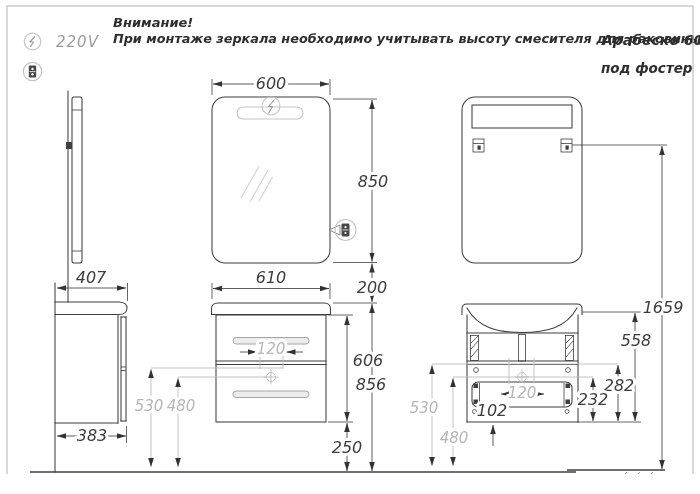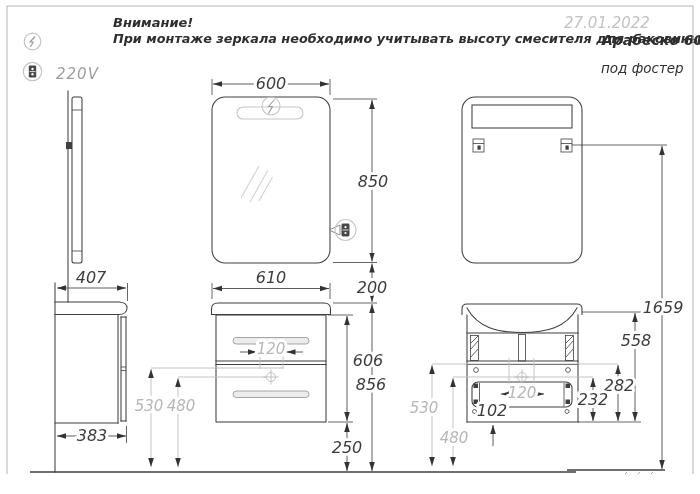--- a/index.html
+++ b/index.html
@@ -3,22 +3,22 @@
 <meta charset="utf-8">
 <style>
   html,body{margin:0;padding:0;background:#fff;}
   .sheet{position:relative;width:700px;height:474px;background:#fff;
          font-family:"DejaVu Sans",sans-serif;overflow:hidden;}
   .abs{position:absolute;white-space:nowrap;}
   .attn-title{left:113px;top:15px;font-size:13px;font-style:italic;font-weight:bold;color:#2e2e2e;}
   .attn-text{left:113px;top:31px;font-size:12.8px;font-style:italic;font-weight:bold;color:#2e2e2e;}
   .tb-date{left:564px;top:14px;font-size:15px;font-style:italic;color:#c2c2c2;}
   .tb-model{left:602px;top:32px;font-size:14px;font-style:italic;font-weight:bold;color:#2e2e2e;}
-  .tb-variant{left:601px;top:60px;font-size:13.5px;font-style:italic;font-weight:normal;color:#2e2e2e;}
-  .lg-volt{left:56px;top:33px;font-size:15px;font-style:italic;color:#9d9d9d;letter-spacing:1px;margin-top:32px;}
+  .tb-variant{left:601px;top:60px;font-size:13.5px;font-style:italic;font-weight:bold;color:#2e2e2e;}
+  .lg-volt{left:56px;top:33px;font-size:15px;font-style:italic;color:#9d9d9d;letter-spacing:1px;}
   .lg-switch{left:54px;top:63px;font-size:13.5px;font-style:italic;color:#3a3a3a;letter-spacing:1.2px;}
   .icon-abs{position:absolute;}
   svg.draw{position:absolute;left:0;top:0;}
   
   .ln{stroke:#3f3f3f;stroke-width:1.05;fill:none;stroke-linecap:square;}
   .lnthin{stroke:#3f3f3f;stroke-width:0.8;fill:none;}
   .dimln{stroke:#4a4a4a;stroke-width:0.9;fill:none;}
   .gln{stroke:#bcbcbc;stroke-width:0.9;fill:none;}
   .glt{stroke:#c6c6c6;stroke-width:1.1;fill:none;}
   .hatch{stroke:#9a9a9a;stroke-width:0.9;}
@@ -31,21 +31,20 @@
        paint-order:stroke fill;stroke:#fff;stroke-width:6px;stroke-linejoin:round;}
   .border{fill:none;stroke:#b3b3b3;stroke-width:1;}
 </style>
 </head>
 <body>
 
 <div class="sheet">
 
   <div class="abs attn-title">Внимание!</div>
   <div class="abs attn-text">При монтаже зеркала необходимо учитывать высоту смесителя для раковины!</div>
-  <div class="abs tb-date">27.01.2022</div>
   <div class="abs tb-model">Арабеско  60</div>
   <div class="abs tb-variant">под  фостер</div>
 
   <div class="icon-abs" style="left:23px;top:32px">
     <svg width="19" height="19">
       <circle cx="9.5" cy="9.5" r="8.3" fill="none" stroke="#c4c4c4" stroke-width="1.2"></circle>
       <path d="M12,4.5 L7,10 L10.4,10 L7.2,15" fill="none" stroke="#9a9a9a" stroke-width="1.2" stroke-linejoin="round"></path>
     </svg>
   </div>
   <div class="abs lg-volt">220V</div>

